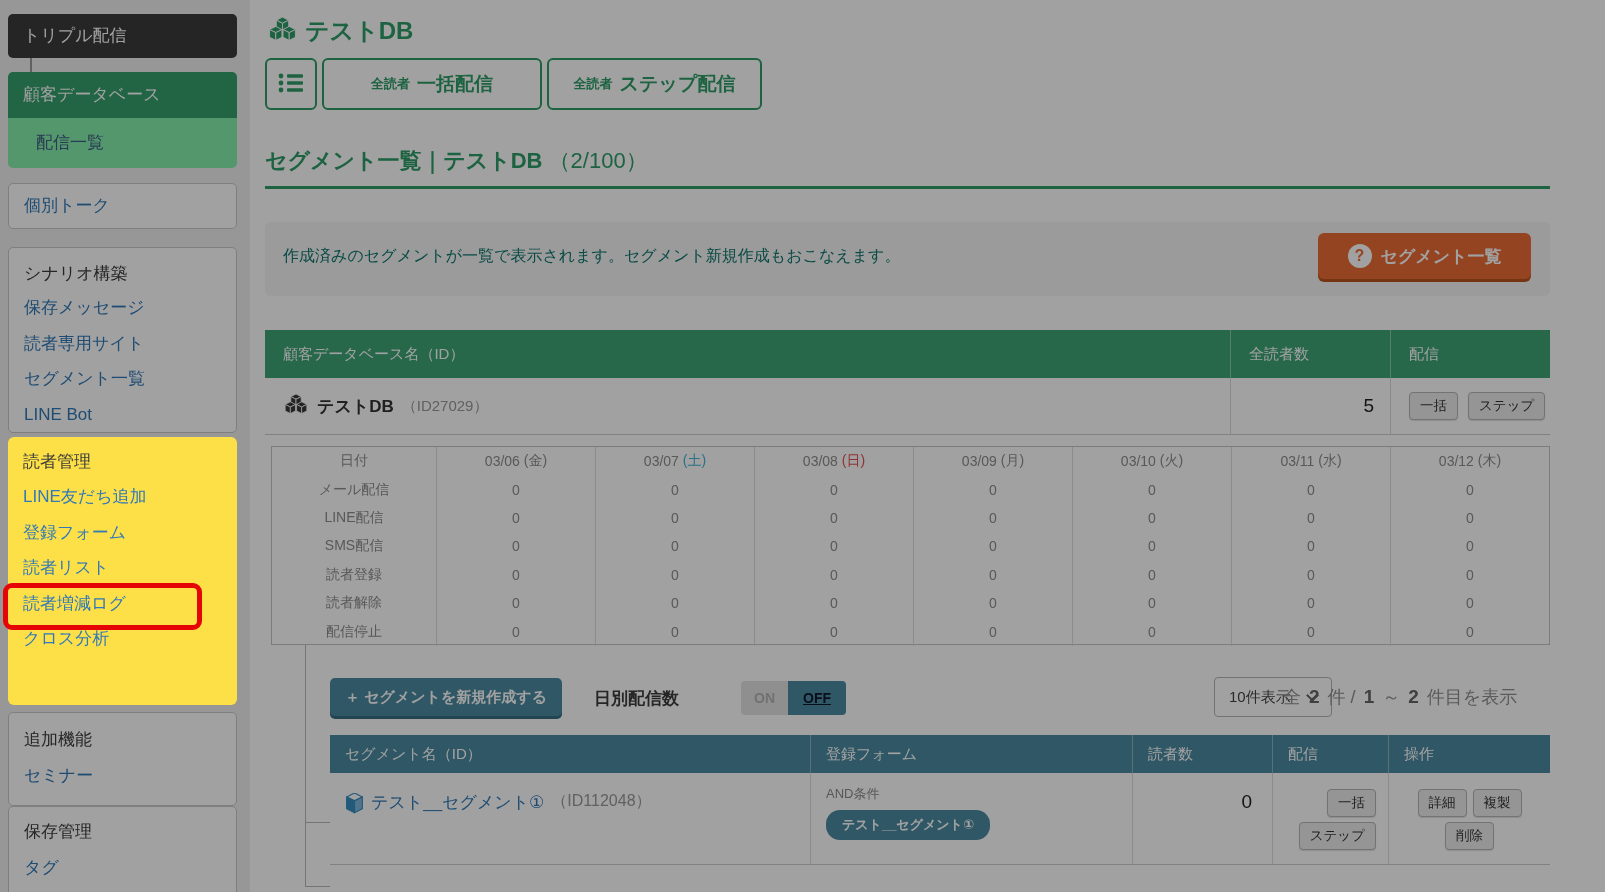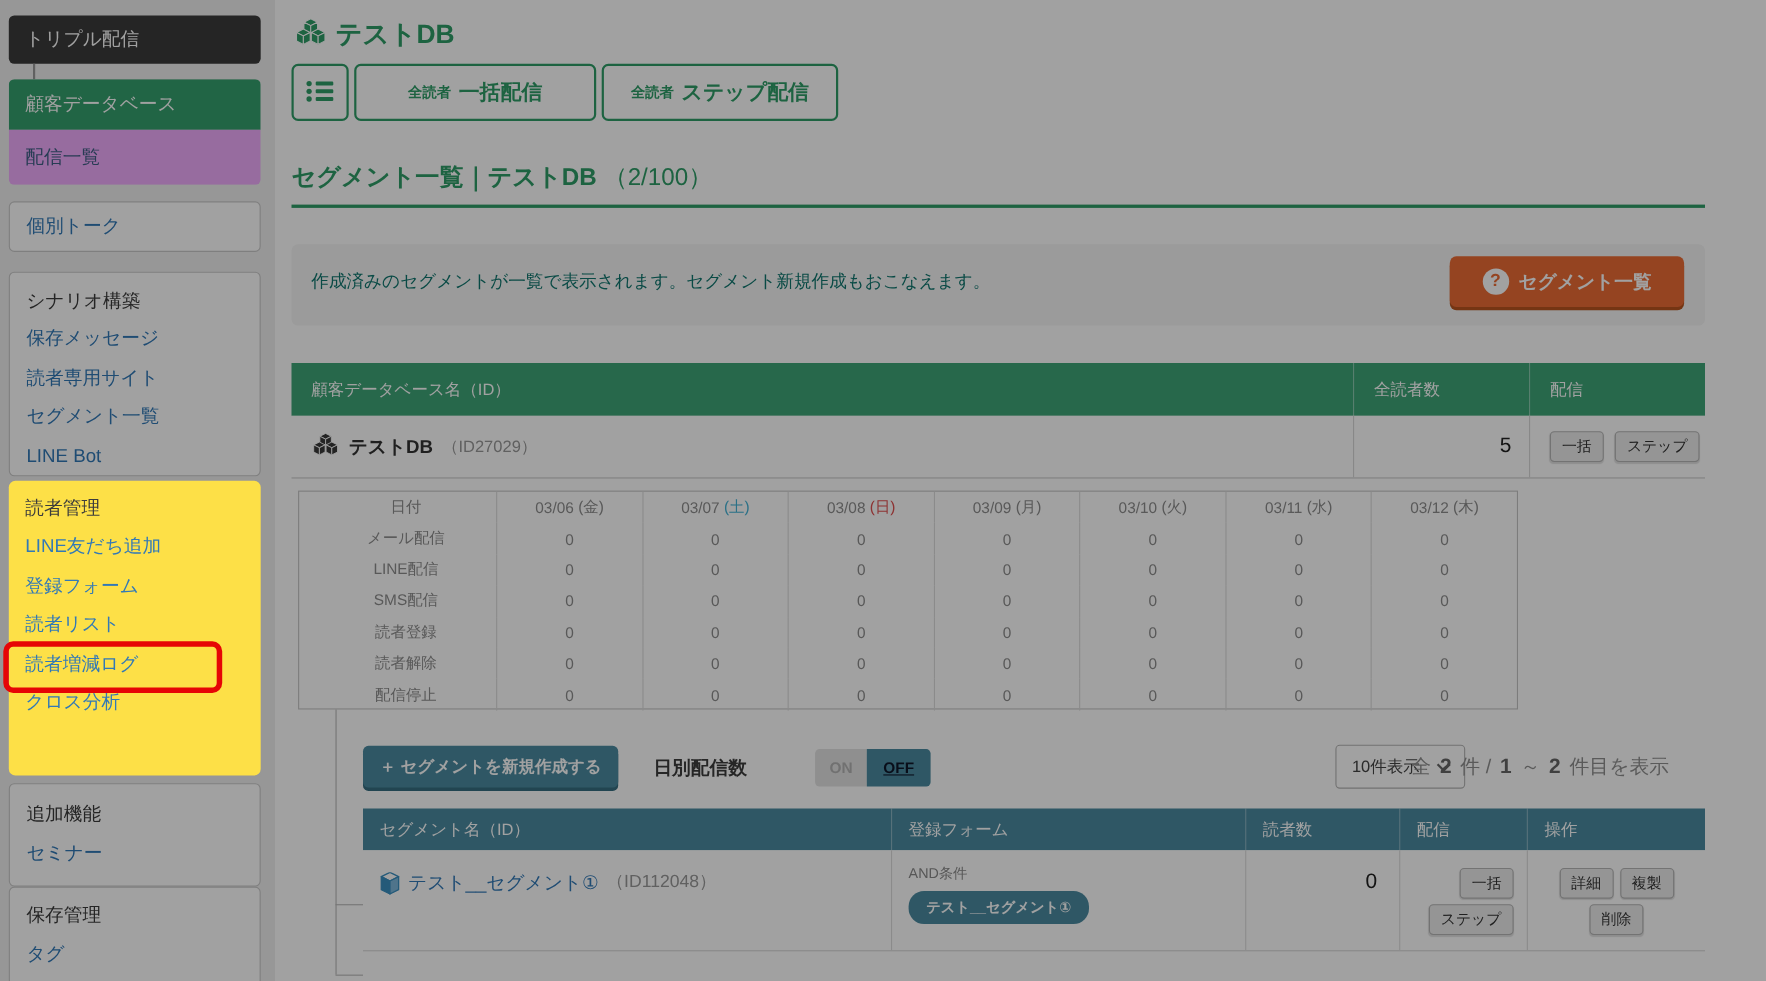--- a/index.html
+++ b/index.html
@@ -10,21 +10,21 @@
   .sidebar-bg { position:absolute; left:0; top:0; width:250px; height:892px; background:#f0f0f0; }
   .sbox { position:absolute; left:8px; width:229px; background:#fff; border:1px solid #c9c9c9; border-radius:5px; overflow:hidden; }
   .sitem { display:block; font-size:17px; color:#3279b7; padding-left:15px; cursor:pointer; }
   .sheading { display:block; font-size:17px; color:#3c3c3c; padding-left:15px; }
 
   .dark-item { position:absolute; left:8px; top:14px; width:229px; height:44px; background:#3b3b3b; border-radius:5px; color:#fff; font-size:17px; line-height:44px; padding-left:15px; }
   .tree-tick { position:absolute; left:30px; top:58px; width:2px; height:14px; background:#9a9a9a; }
 
   .db-group { position:absolute; left:8px; top:72px; width:229px; height:96px; border-radius:5px; overflow:hidden; }
   .db-group .green { height:46px; background:#35a06e; color:#fff; font-size:17px; line-height:46px; padding-left:15px; }
-  .db-group .khaki { height:50px; background:#f0abfc; color:#3f5f85; font-size:17px; line-height:50px; padding-left:15px; }
+  .db-group .khaki { height:50px; background:#86efac; color:#3f5f85; font-size:17px; line-height:50px; padding-left:28px; }
 
   .talk-box { top:183px; height:46px; }
   .talk-box .sitem { line-height:44px; }
 
   .scenario-box { top:247px; height:186px; padding-top:10px; }
   .scenario-box .sheading { line-height:32px; }
   .scenario-box .sitem { line-height:35.5px; }
 
   .spotlight { position:absolute; left:8px; top:437px; width:229px; height:268px; background:#fde047; border-radius:6px; z-index:60; padding-top:8px; }
   .spotlight .sheading { line-height:34px; }
@@ -69,21 +69,21 @@
   .col-delivery { width:160px; padding-left:18px; }
   .db-thead .col-readers, .db-thead .col-delivery { border-left:1px solid rgba(255,255,255,.4); height:100%; display:flex; align-items:center; }
   .db-trow .col-readers { text-align:right; padding-right:16px; font-size:19px; color:#222; height:100%; border-left:1px solid #d8d8d8; display:flex; align-items:center; justify-content:flex-end; }
   .db-trow .col-delivery { height:100%; border-left:1px solid #d8d8d8; display:flex; align-items:center; gap:10px; }
   .db-name { font-size:17px; font-weight:bold; color:#333; }
   .db-id { font-size:15px; color:#999; }
 
   .small-btn { background:#ececec; border:1px solid #b6b6b6; border-radius:4px; color:#333; font-size:13.5px; padding:4px 10px; cursor:pointer; box-shadow:0 1px 1px rgba(0,0,0,.12); white-space:nowrap; }
 
   
-  .stats-table { position:absolute; left:271px; top:446px; width:1109px; height:199px; border:1px solid #c5c5c5; display:grid; grid-template-columns:164px repeat(7,1fr); grid-auto-rows:28.4px;padding-left:15px; }
+  .stats-table { position:absolute; left:271px; top:446px; width:1279px; height:199px; border:1px solid #c5c5c5; display:grid; grid-template-columns:164px repeat(7,1fr); grid-auto-rows:28.4px; }
   .st-cell { font-size:14px; color:#8d8d8d; display:flex; align-items:center; justify-content:center; }
   .st-sep { border-left:1px solid #dcdcdc; }
 
   
   .tree-v { position:absolute; left:305px; top:645px; width:1px; height:241px; background:#b8b8b8; }
   .tree-h1 { position:absolute; left:305px; top:822px; width:25px; height:1px; background:#b8b8b8; }
   .tree-h2 { position:absolute; left:305px; top:886px; width:25px; height:1px; background:#b8b8b8; }
 
   
   .create-btn { position:absolute; left:330px; top:678px; width:232px; height:38px; background:#4b8ba1; border:none; border-radius:5px; box-shadow:0 3px 0 #376e80; color:#fff; font-size:15px; font-weight:bold; cursor:pointer; }

